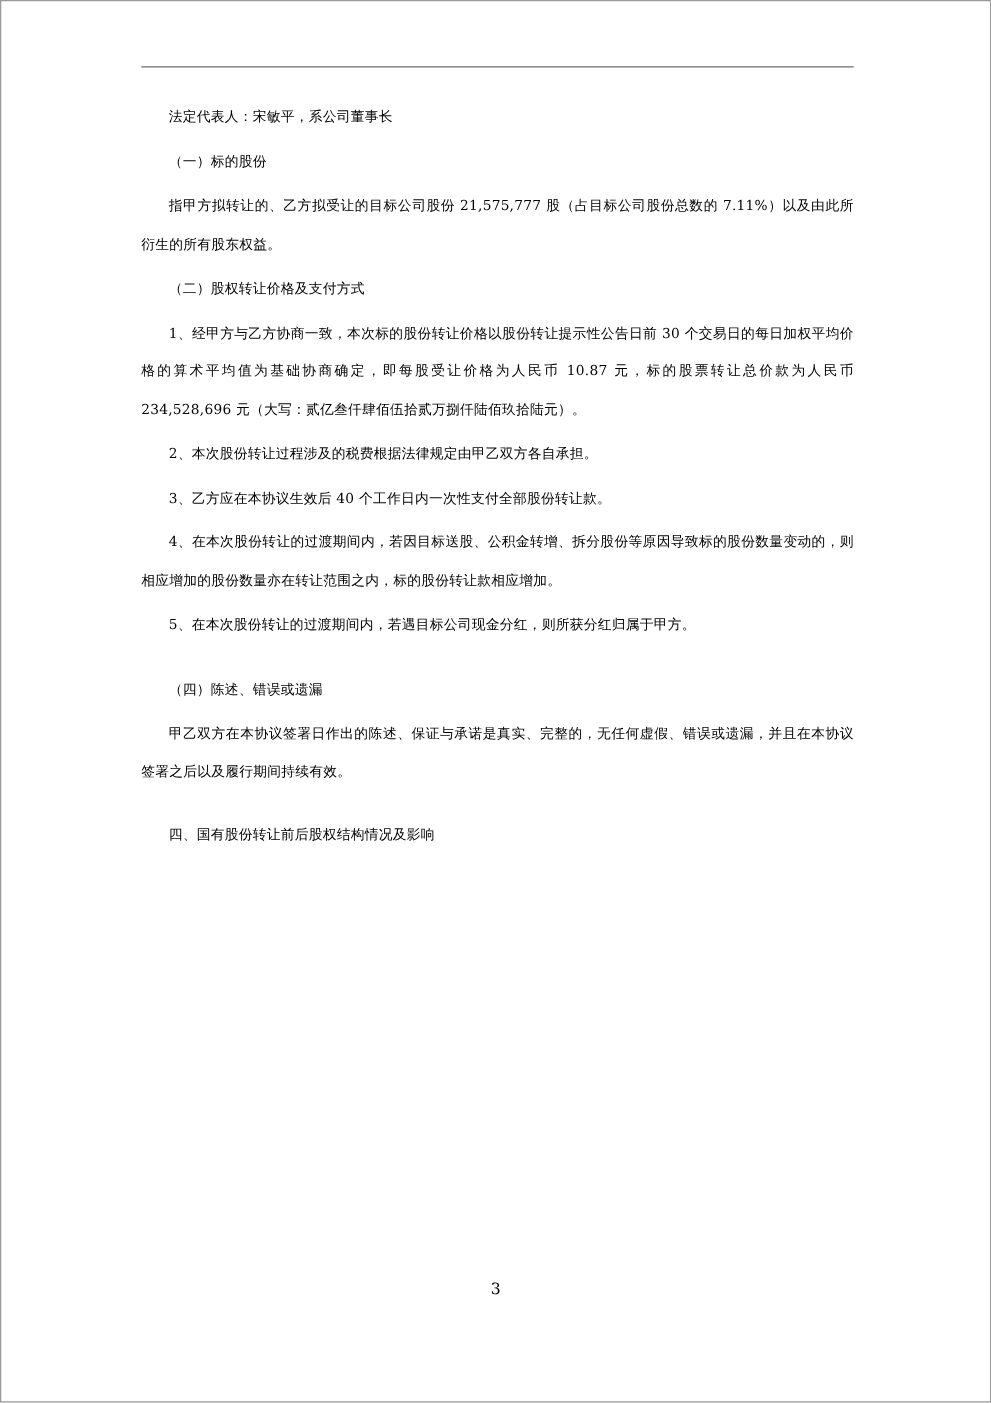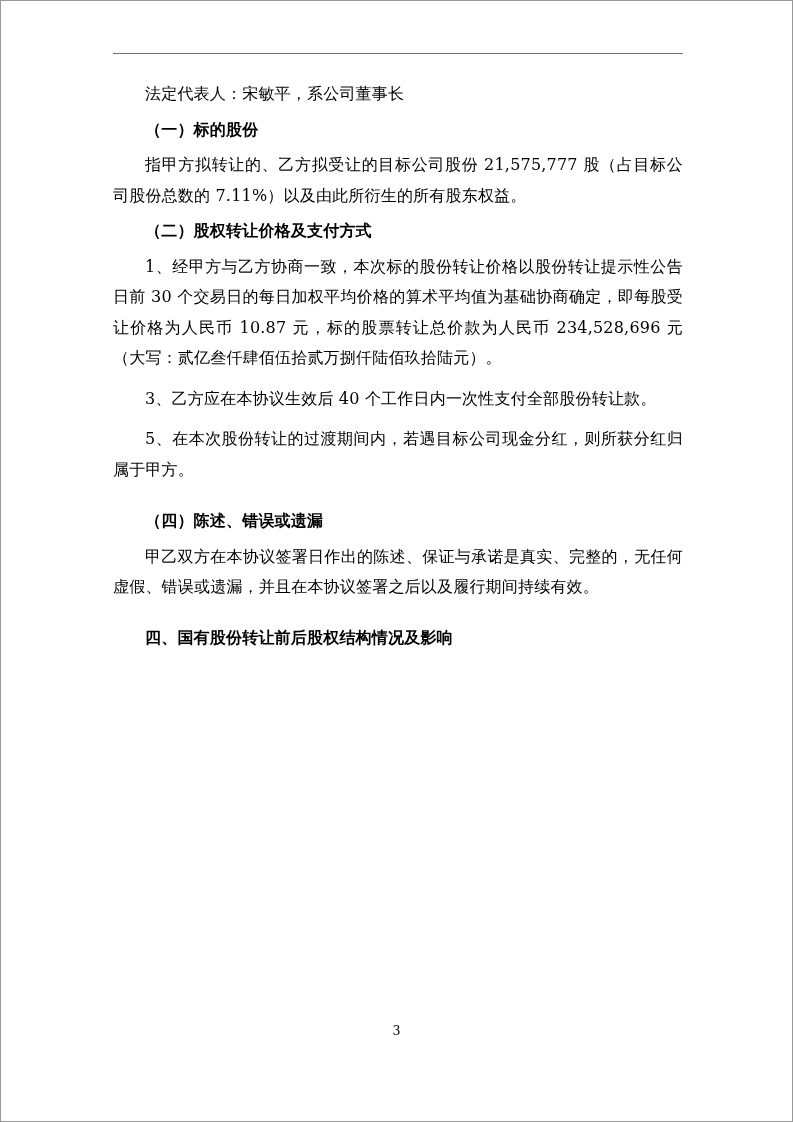--- a/index.html
+++ b/index.html
@@ -30,32 +30,32 @@
     position: absolute;
     left: 112px;
     top: 52px;
     width: 570px;
     height: 0;
     border-top: 1px solid #6f6f6f;
   }
   p {
     margin: 0;
     font-family: "DejaVu Serif", "Liberation Serif", serif;
-    font-size: 16px;
+    font-size: 11px;
     line-height: 30.5px;
     color: #000;
     text-align: justify;
     text-justify: inter-ideograph;
     letter-spacing: 0.2px;
   }
   .indent {
     text-indent: 2em;
   }
   .heading {
-    font-weight: bold;
+    font-weight: normal;
     text-indent: 2em;
     font-family: "DejaVu Serif", "Liberation Serif", serif;
   }
   .gap-sm { height: 5px; }
   .gap-md { height: 11px; }
   .pagenum {
     position: absolute;
     left: 0;
     right: 0;
     top: 1022px;
@@ -82,25 +82,27 @@
 
     <p class="indent">指甲方拟转让的、乙方拟受让的目标公司股份 21,575,777 股（占目标公司股份总数的 7.11%）以及由此所衍生的所有股东权益。</p>
     <div class="gap-sm"></div>
 
     <p class="heading">（二）股权转让价格及支付方式</p>
     <div class="gap-sm"></div>
 
     <p class="indent">1、经甲方与乙方协商一致，本次标的股份转让价格以股份转让提示性公告日前 30 个交易日的每日加权平均价格的算术平均值为基础协商确定，即每股受让价格为人民币 10.87 元，标的股票转让总价款为人民币 234,528,696 元（大写：贰亿叁仟肆佰伍拾贰万捌仟陆佰玖拾陆元）。</p>
     <div class="gap-sm"></div>
 
+    <p class="indent">2、本次股份转让过程涉及的税费根据法律规定由甲乙双方各自承担。</p>
     <div class="gap-sm"></div>
 
     <p class="indent">3、乙方应在本协议生效后 40 个工作日内一次性支付全部股份转让款。</p>
     <div class="gap-sm"></div>
 
+    <p class="indent">4、在本次股份转让的过渡期间内，若因目标送股、公积金转增、拆分股份等原因导致标的股份数量变动的，则相应增加的股份数量亦在转让范围之内，标的股份转让款相应增加。</p>
     <div class="gap-sm"></div>
 
     <p class="indent">5、在本次股份转让的过渡期间内，若遇目标公司现金分红，则所获分红归属于甲方。</p>
     <div class="gap-md"></div>
 
     <div class="gap-sm"></div>
 
     <div class="gap-sm"></div>
 
     <p class="heading">（四）陈述、错误或遗漏</p>

